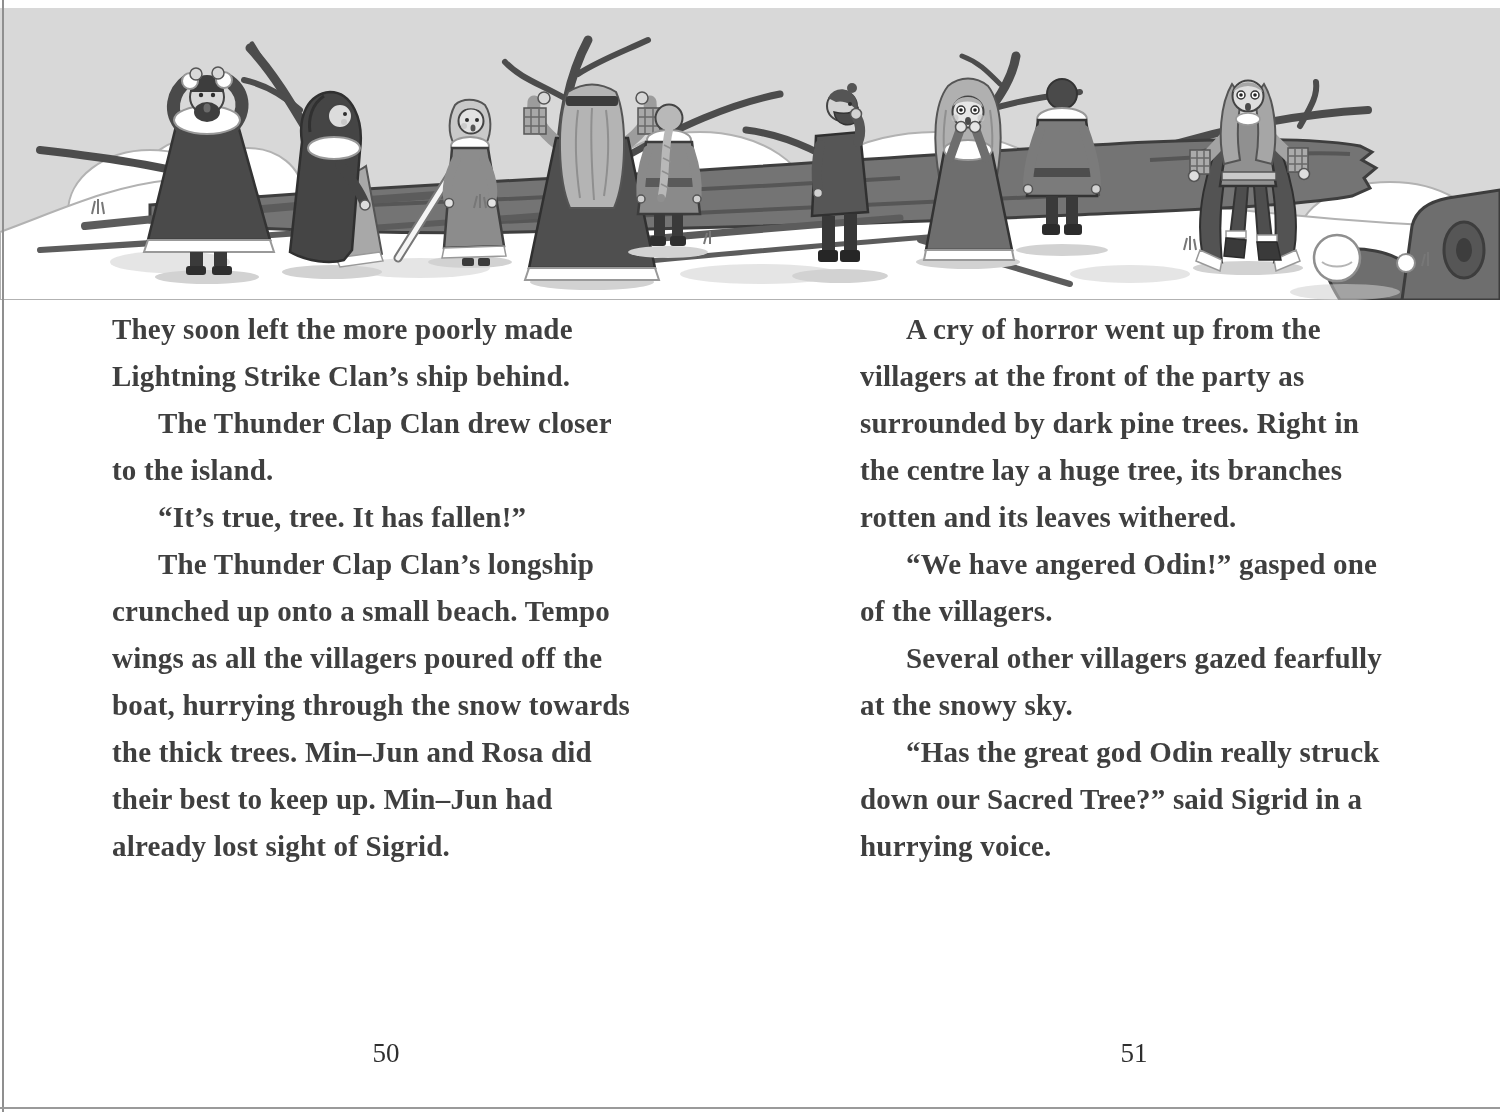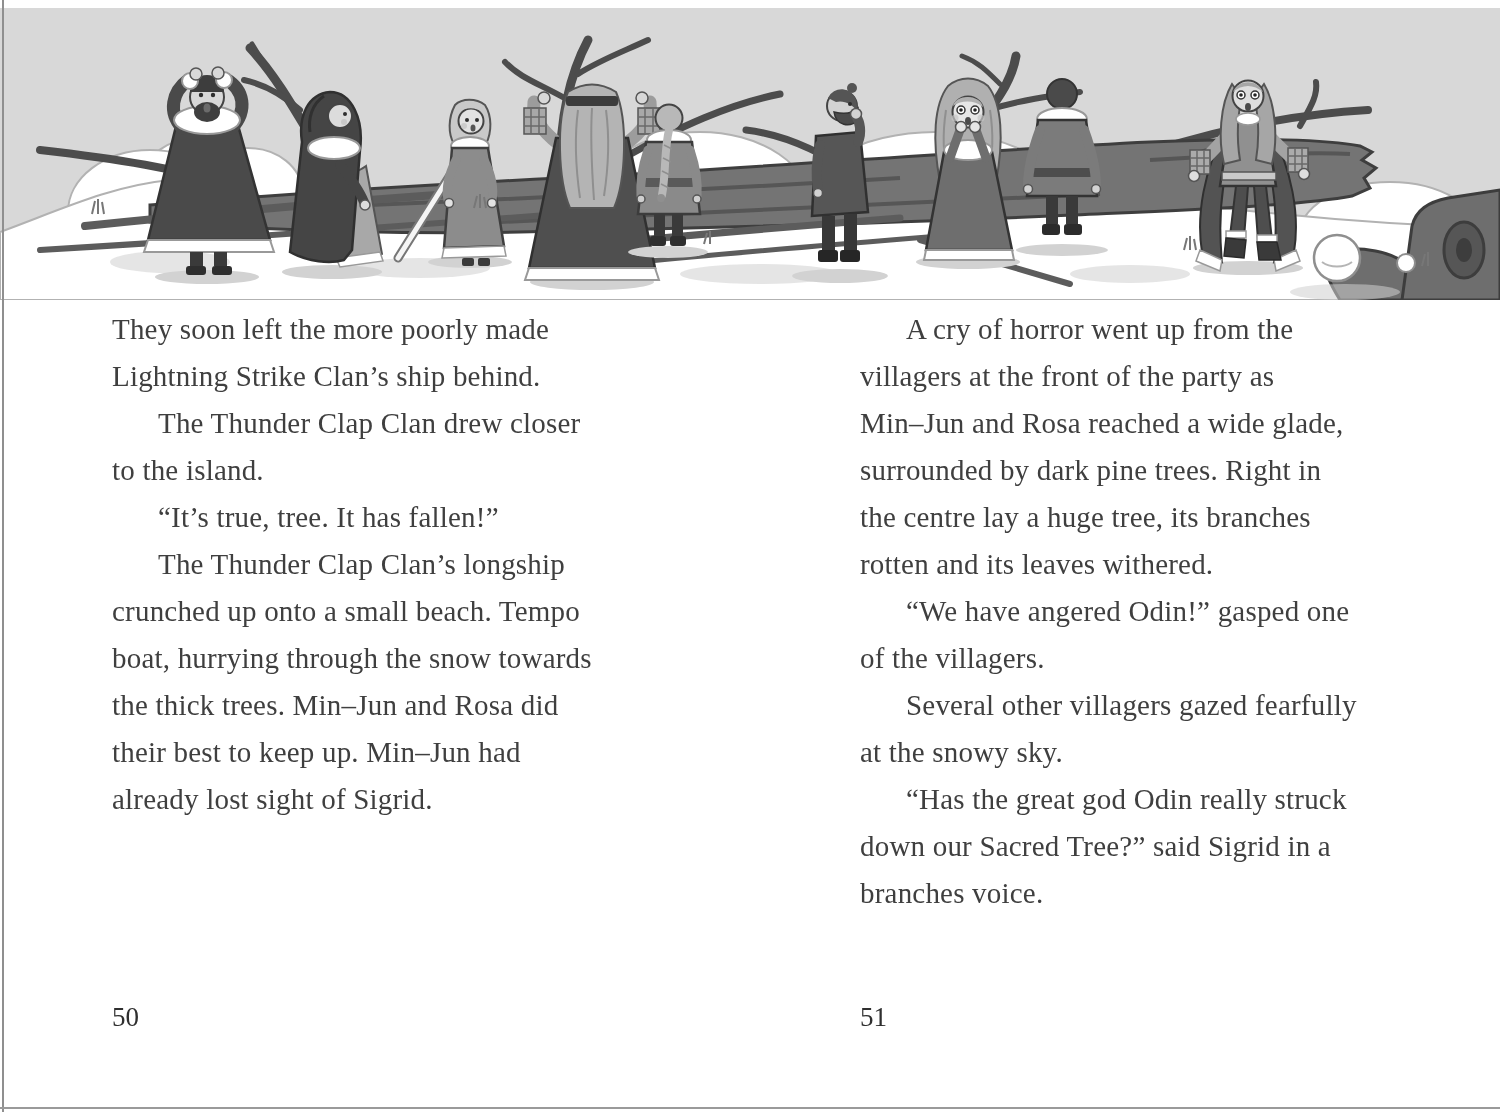--- a/index.html
+++ b/index.html
@@ -3,25 +3,25 @@
 <meta charset="utf-8">
 <style>
   html,body{margin:0;padding:0;}
   body{
     width:1500px;height:1112px;position:relative;background:#ffffff;
     font-family:"Liberation Serif", serif;overflow:hidden;
   }
   .edge-left{position:absolute;left:2px;top:0;width:2px;height:1112px;background:#8f8f8f;}
   .edge-bottom{position:absolute;left:0;top:1107px;width:1500px;height:2px;background:#9a9a9a;}
   svg.illo{position:absolute;left:0;top:0;width:1500px;height:300px;display:block;}
-  .columns{position:absolute;left:112px;top:306px;display:flex;gap:200px;}
+  .columns{position:absolute;left:112px;top:306px;display:flex;gap:200px;font-weight:bold;}
   .col{width:548px;}
   .line{margin:0;font-size:29px;line-height:47px;height:47px;white-space:nowrap;color:#3f3f3f;letter-spacing:.2px;}
   .line.indent{padding-left:46px;}
-  .pnum{position:absolute;top:1002px;font-size:27px;color:#2f2f2f;}
+  .pnum{position:absolute;top:1038px;font-size:27px;color:#2f2f2f;text-align:center;}
   .pnum.l{left:112px;width:548px;}
   .pnum.r{left:860px;width:548px;}
 </style>
 </head>
 <body>
 
 <div>
 
   <svg class="illo" viewBox="0 0 1500 300" aria-hidden="true">
 
@@ -292,40 +292,40 @@
   <div class="columns">
     <div class="col">
 
     <p class="line">They soon left the more poorly made</p>
         <p class="line">Lightning Strike Clan’s ship behind.</p>
         <p class="line indent">The Thunder Clap Clan drew closer</p>
         <p class="line">to the island.</p>
         <p class="line indent">“It’s true, tree. It has fallen!”</p>
         <p class="line indent">The Thunder Clap Clan’s longship</p>
         <p class="line">crunched up onto a small beach. Tempo</p>
+        <p class="line">wings as all the villagers poured off the</p>
         <p class="line">boat, hurrying through the snow towards</p>
         <p class="line">the thick trees. Min–Jun and Rosa did</p>
         <p class="line">their best to keep up. Min–Jun had</p>
         <p class="line">already lost sight of Sigrid.</p>
       </div>
     <div class="col">
 
     <p class="line indent">A cry of horror went up from the</p>
         <p class="line">villagers at the front of the party as</p>
-        <p class="line">Min–Jun and Rosa reached a wide glade,</p>
         <p class="line">surrounded by dark pine trees. Right in</p>
         <p class="line">the centre lay a huge tree, its branches</p>
         <p class="line">rotten and its leaves withered.</p>
         <p class="line indent">“We have angered Odin!” gasped one</p>
         <p class="line">of the villagers.</p>
         <p class="line indent">Several other villagers gazed fearfully</p>
         <p class="line">at the snowy sky.</p>
         <p class="line indent">“Has the great god Odin really struck</p>
         <p class="line">down our Sacred Tree?” said Sigrid in a</p>
-        <p class="line">branches voice.</p>
+        <p class="line">hurrying voice.</p>
       </div>
   </div>
 
   <div class="pnum l">50</div>
   <div class="pnum r">51</div>
 
   <div class="edge-left"></div>
   <div class="edge-bottom"></div>
 </div>
 

